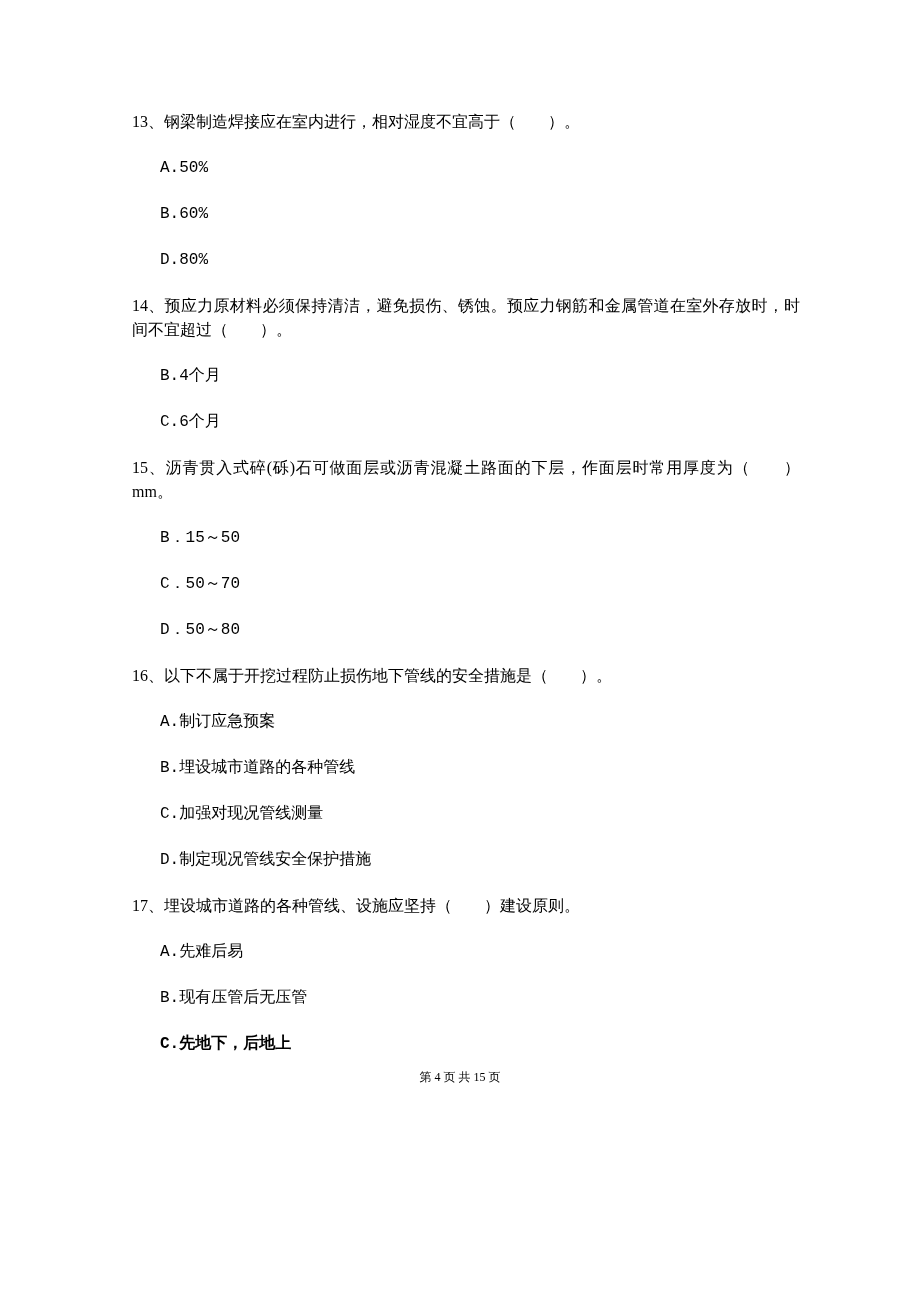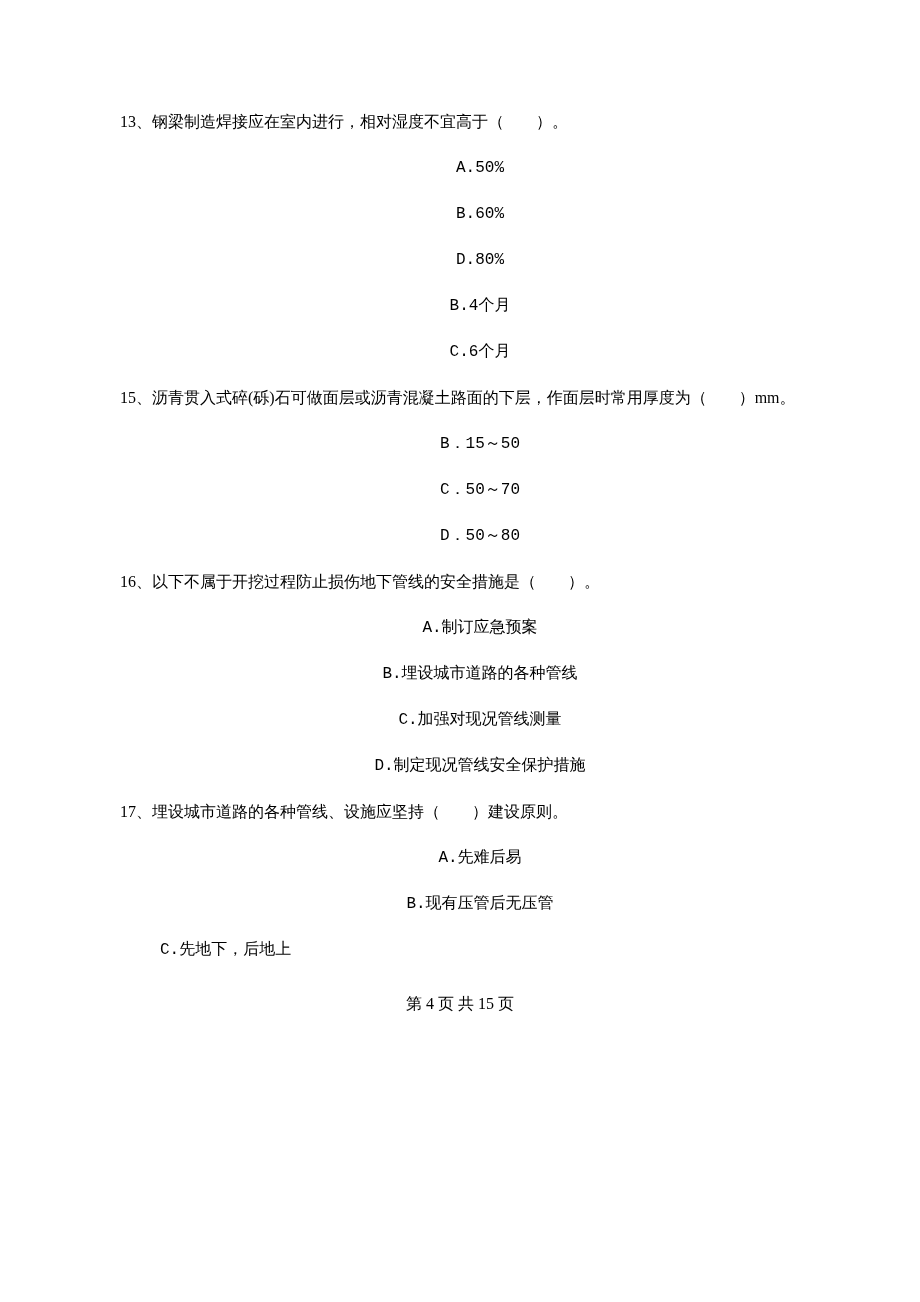--- a/index.html
+++ b/index.html
@@ -10,49 +10,50 @@
     color: #000000;
     width: 920px;
   }
   .page {
     padding: 110px 120px 40px 120px;
     box-sizing: border-box;
     font-size: 16px;
     line-height: 1.5;
   }
   .question-stem {
-    margin: 0 0 22px 0;
+    margin: 0 0 22px 12px;
     text-align: justify;
   }
   .option {
     margin: 0 0 22px 40px;
-    text-align: center;
   }
   .option-last {
-    margin: 0 0 30px 40px;
+    margin: 0 0 12px 40px;
+    font-weight: bold;
   }
   .mono {
     font-family: "Courier New", "SimSun", monospace;
   }
   .footer {
     text-align: center;
-    font-size: 16px;
+    font-size: 12px;
     margin-top: 8px;
   }
 </style>
 </head>
 <body>
 
 <div class="page">
 
   <p class="question-stem">13、钢梁制造焊接应在室内进行，相对湿度不宜高于（　　）。</p>
   <p class="option mono">A.50%</p>
   <p class="option mono">B.60%</p>
   <p class="option mono">D.80%</p>
 
+  <p class="question-stem">14、预应力原材料必须保持清洁，避免损伤、锈蚀。预应力钢筋和金属管道在室外存放时，时间不宜超过（　　）。</p>
   <p class="option mono">B.4个月</p>
   <p class="option mono">C.6个月</p>
 
   <p class="question-stem">15、沥青贯入式碎(砾)石可做面层或沥青混凝土路面的下层，作面层时常用厚度为（　　）mm。</p>
   <p class="option mono">B．15～50</p>
   <p class="option mono">C．50～70</p>
   <p class="option mono">D．50～80</p>
 
   <p class="question-stem">16、以下不属于开挖过程防止损伤地下管线的安全措施是（　　）。</p>
   <p class="option mono">A.制订应急预案</p>

